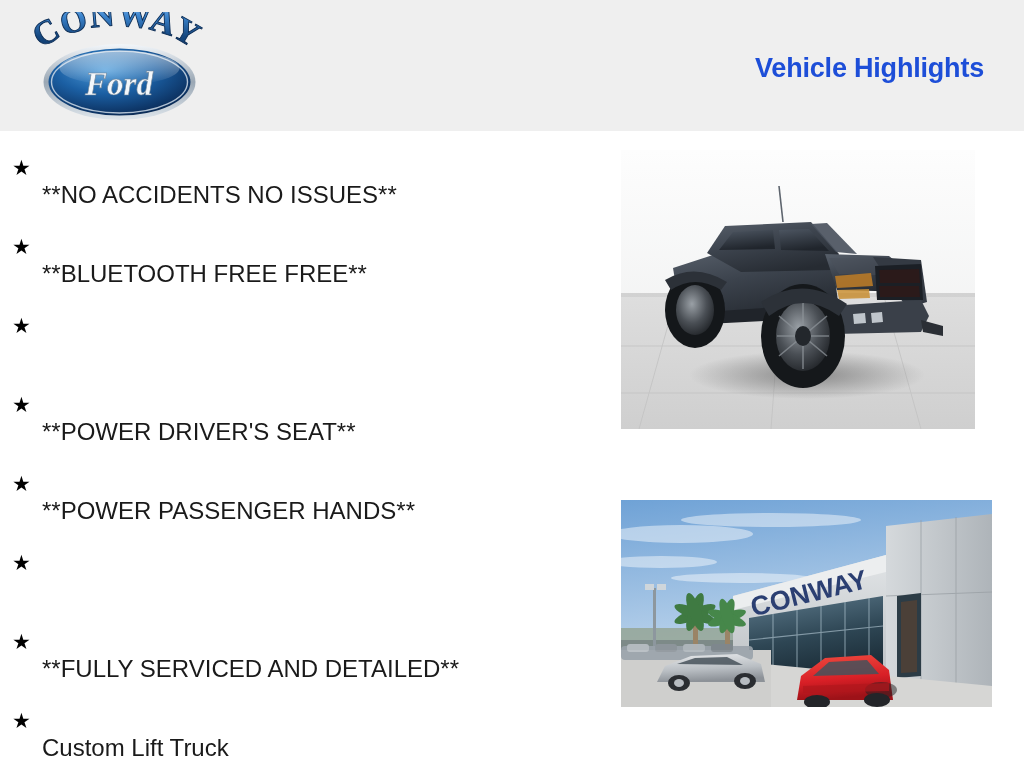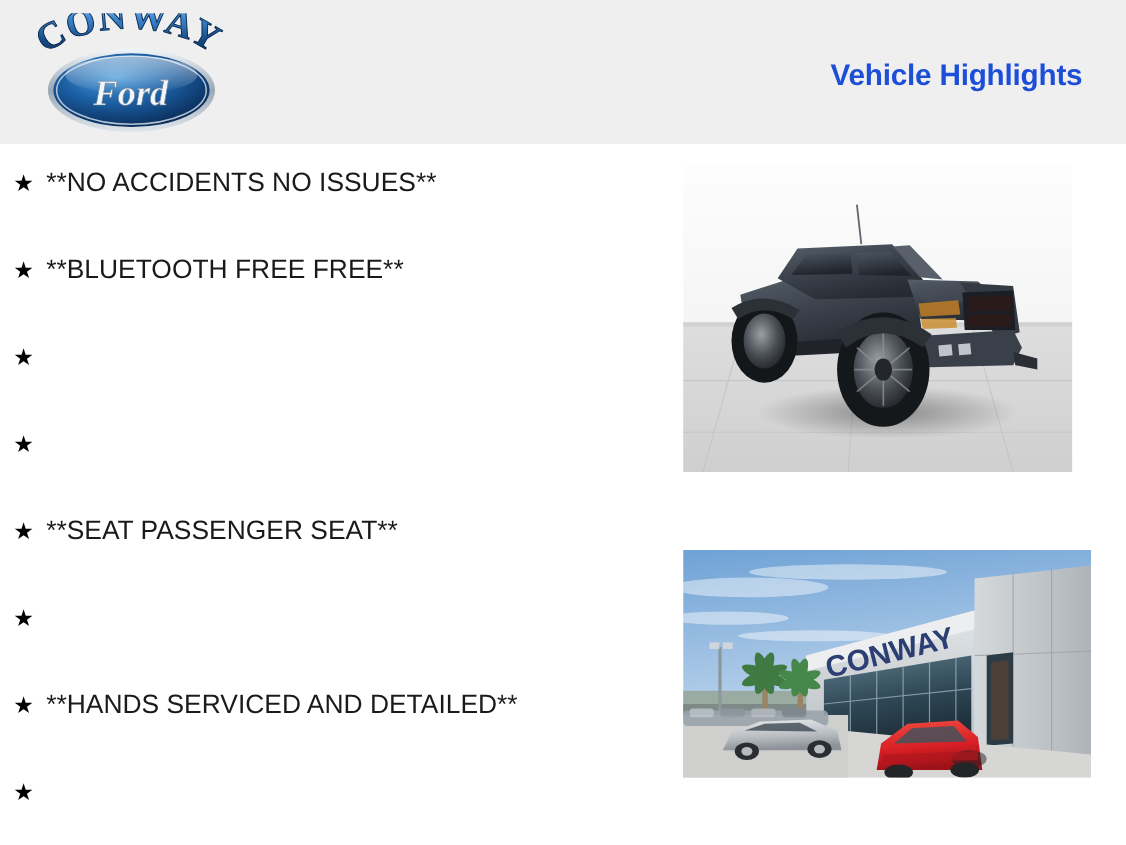--- a/index.html
+++ b/index.html
@@ -83,20 +83,21 @@
     top: 2px;
     font-size: 21px;
     line-height: 30px;
     color: #000000;
   }
   .hl-text {
     font-size: 24px;
     line-height: 32px;
     color: #1a1a1a;
     white-space: nowrap;
+    margin-top: 28px;
   }
 
   
   .photo {
     position: absolute;
     overflow: hidden;
   }
   .photo-truck {
     left: 621px;
     top: 150px;
@@ -178,38 +179,40 @@
       <span class="hl-bullet">★</span>
       <span class="hl-text">**BLUETOOTH FREE FREE**</span>
     </div>
 
     <div class="hl-item">
       <span class="hl-bullet">★</span>
     </div>
 
     <div class="hl-item">
       <span class="hl-bullet">★</span>
-    </div>
-
-    <div class="hl-item">
-      <span class="hl-bullet">★</span>
-      <span class="hl-text">**SEAT PASSENGER SEAT**</span>
-    </div>
-
-    <div class="hl-item">
-      <span class="hl-bullet">★</span>
-    </div>
-
-    <div class="hl-item">
-      <span class="hl-bullet">★</span>
-      <span class="hl-text">**HANDS SERVICED AND DETAILED**</span>
-    </div>
-
-    <div class="hl-item">
-      <span class="hl-bullet">★</span>
+      <span class="hl-text">**POWER DRIVER'S SEAT**</span>
+    </div>
+
+    <div class="hl-item">
+      <span class="hl-bullet">★</span>
+      <span class="hl-text">**POWER PASSENGER HANDS**</span>
+    </div>
+
+    <div class="hl-item">
+      <span class="hl-bullet">★</span>
+    </div>
+
+    <div class="hl-item">
+      <span class="hl-bullet">★</span>
+      <span class="hl-text">**FULLY SERVICED AND DETAILED**</span>
+    </div>
+
+    <div class="hl-item">
+      <span class="hl-bullet">★</span>
+      <span class="hl-text">Custom Lift Truck</span>
     </div>
   </div>
 
   <div class="photo photo-truck">
     <svg viewBox="0 0 354 279" preserveAspectRatio="none">
       <defs>
         <linearGradient id="studioBg" x1="0" y1="0" x2="0" y2="1">
           <stop offset="0%" stop-color="#fdfdfd"></stop>
           <stop offset="100%" stop-color="#eceded"></stop>
         </linearGradient>

